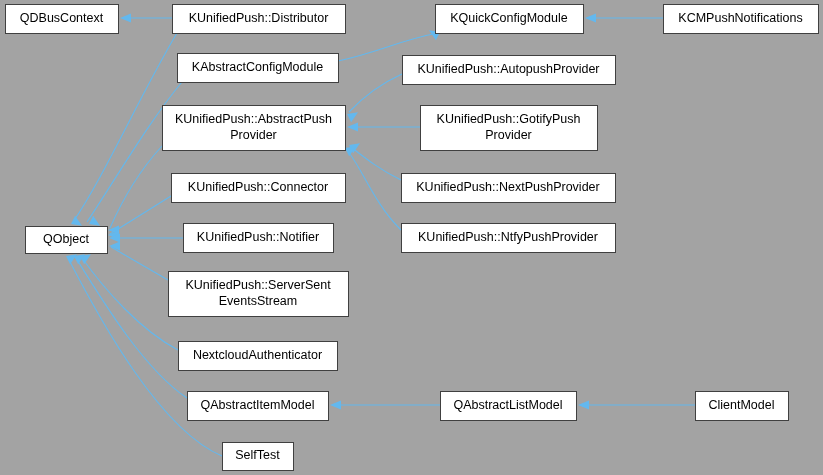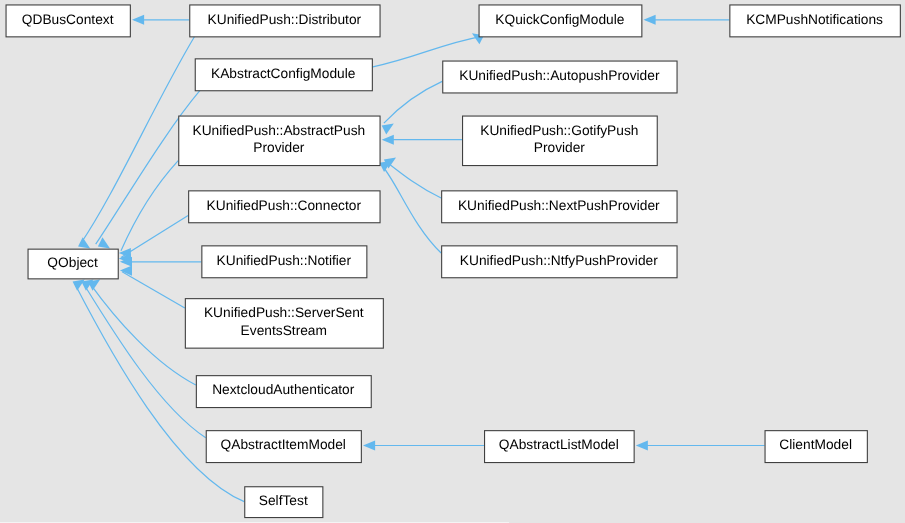--- a/index.html
+++ b/index.html
@@ -4,21 +4,21 @@
 <style>
   html, body {
     margin: 0;
     padding: 0;
     background: #ffffff;
   }
   #diagram-root {
     position: relative;
     width: 823px;
     height: 475px;
-    background: #e5e5e5;
+    background: #a3a3a3;
     font-family: "Liberation Sans", sans-serif;
     overflow: hidden;
     text-align: right;
   }
   svg.graph {
     position: absolute;
     left: 0;
     top: 0;
     width: 823px;
     height: 475px;

